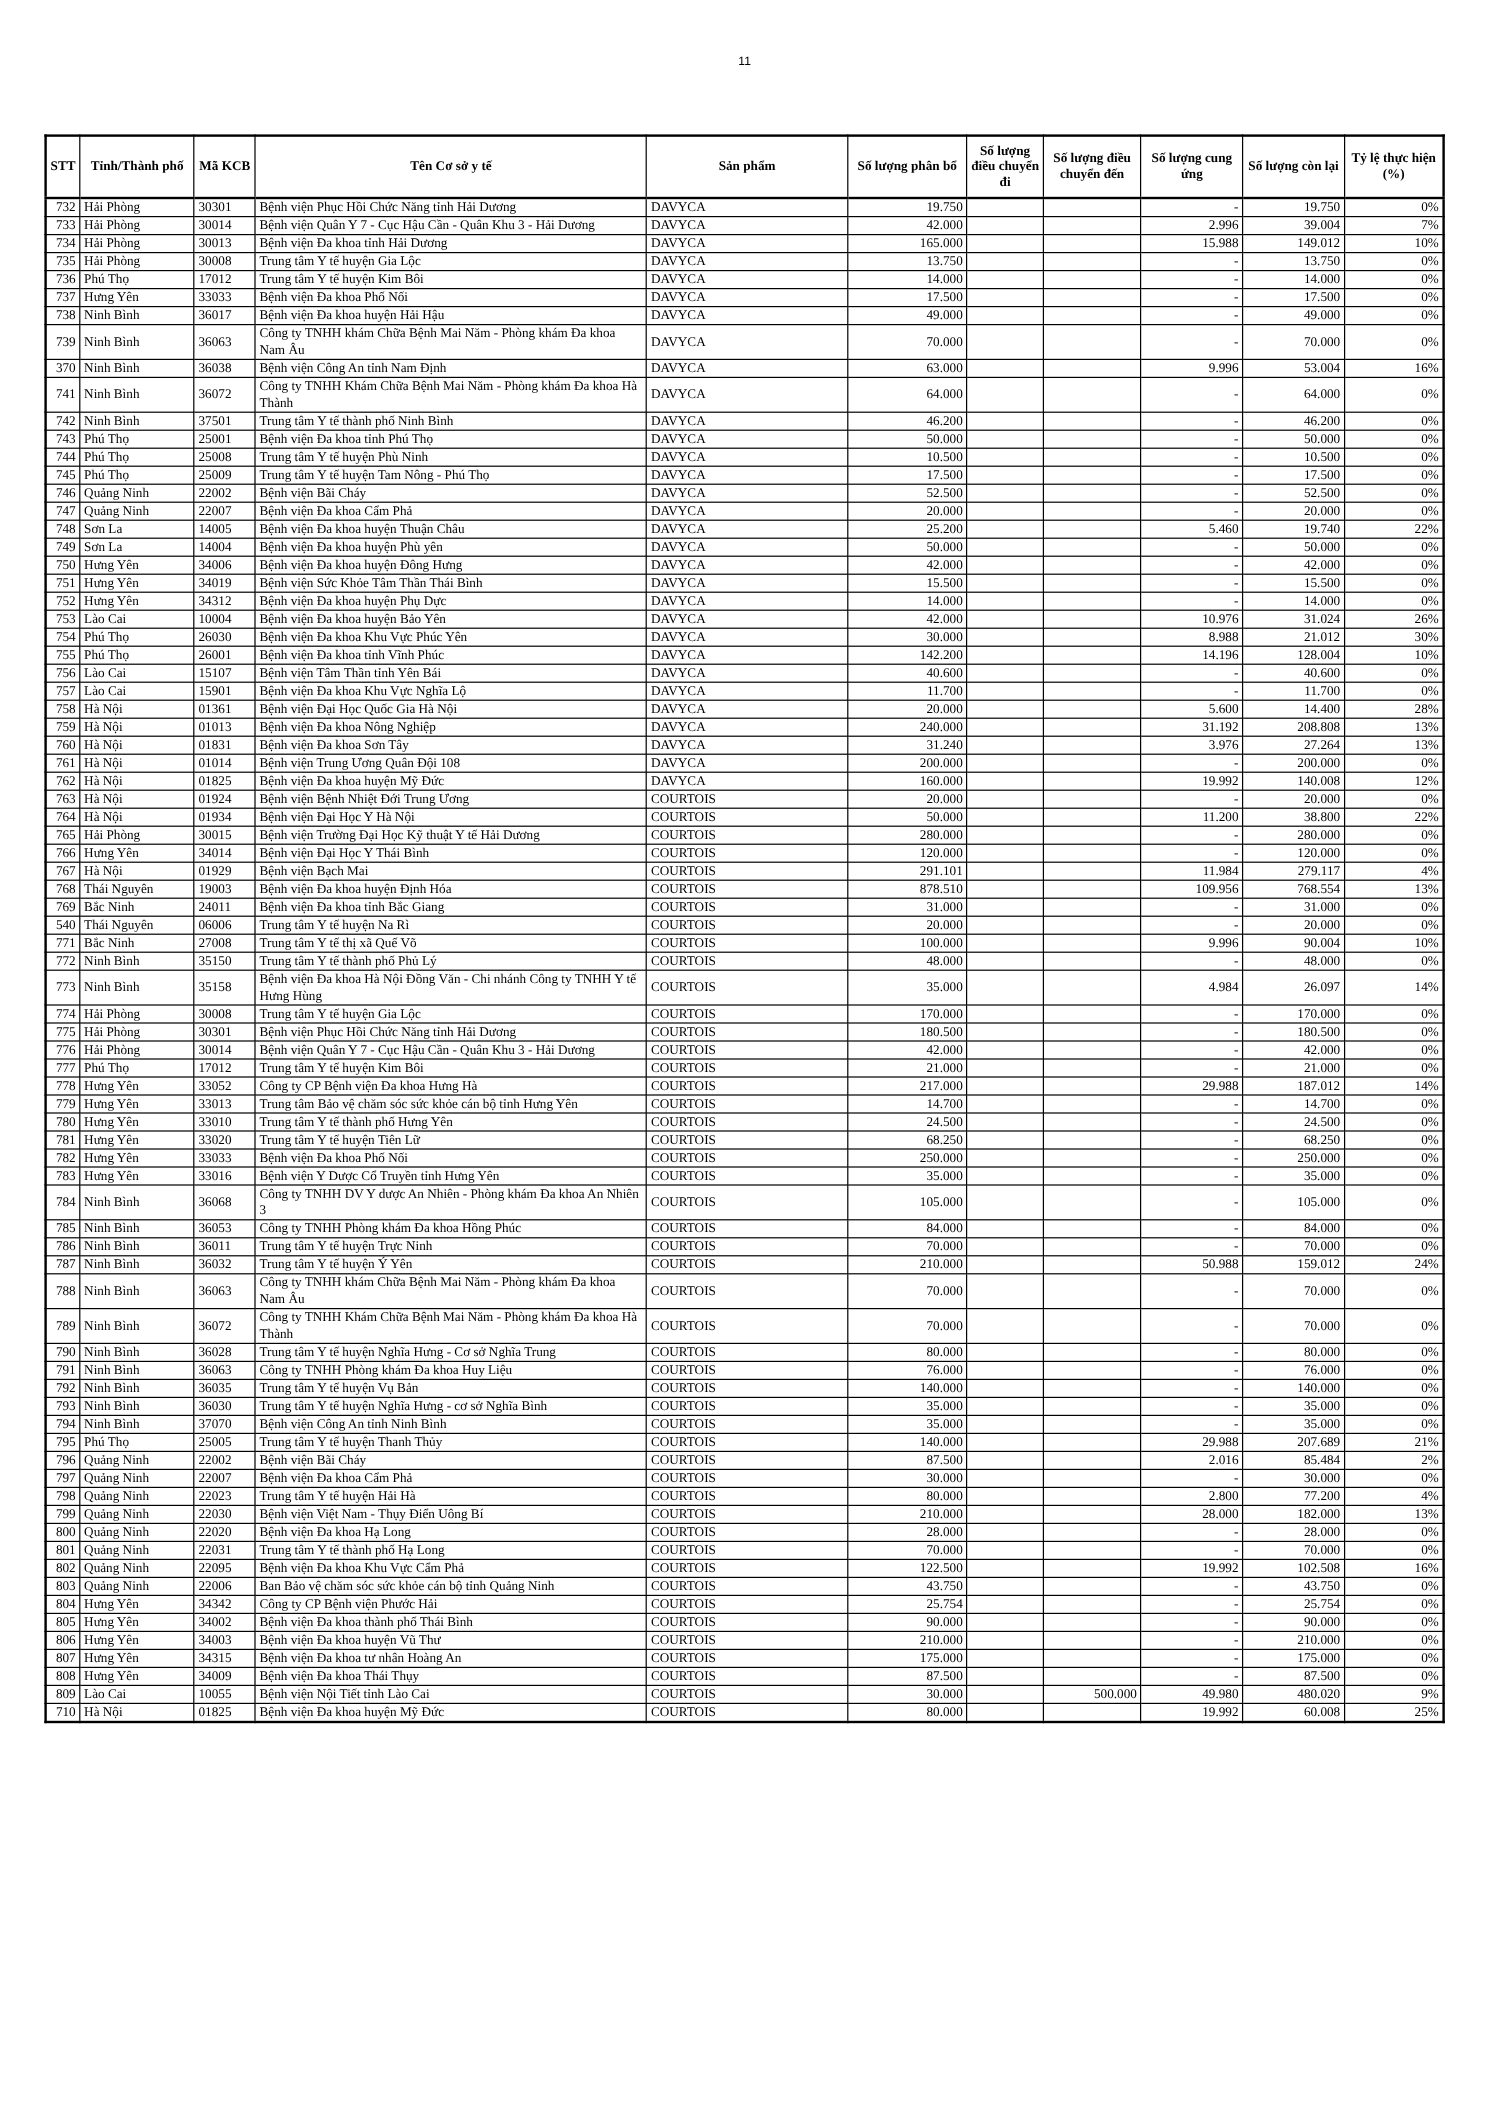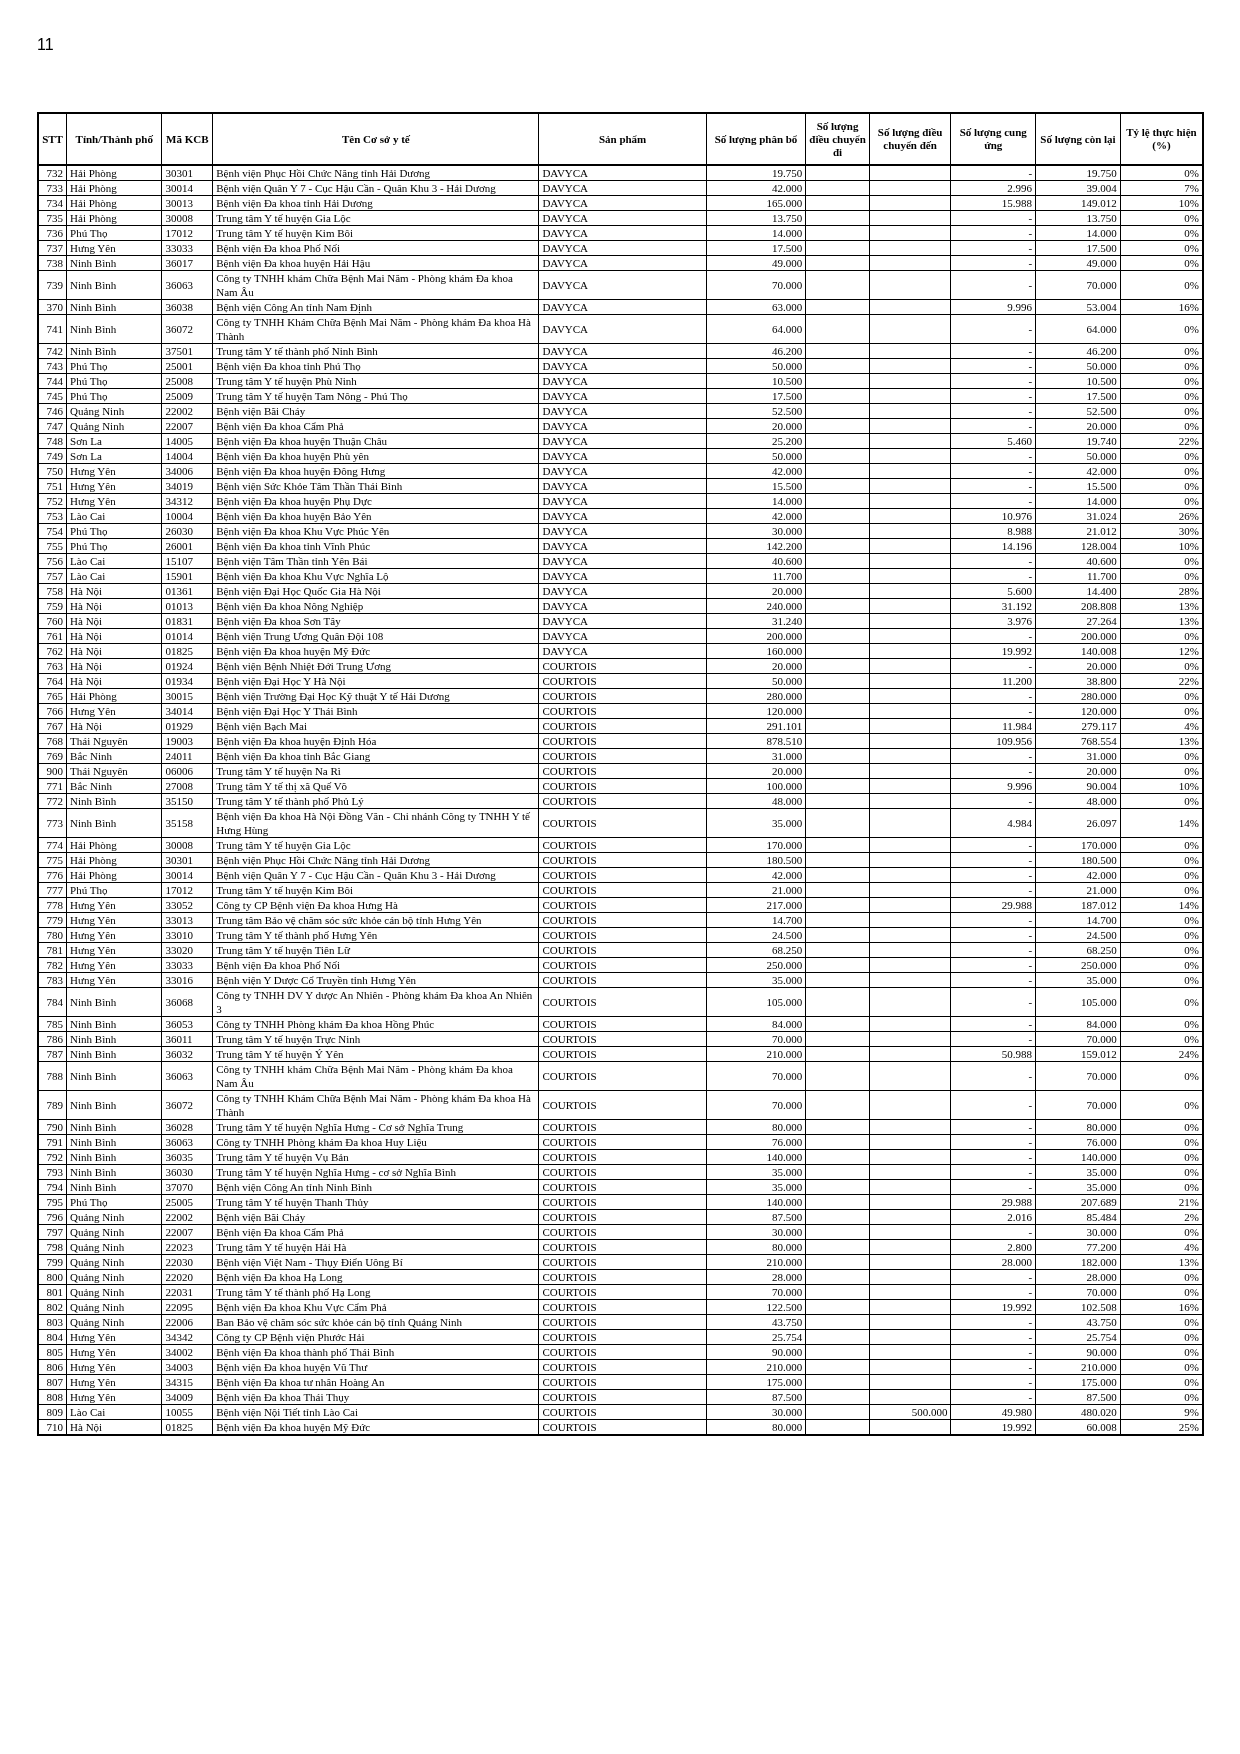--- a/index.html
+++ b/index.html
@@ -7,24 +7,25 @@
     position:relative;
     width:1240px;
     height:1754px;
     background:#ffffff;
     font-family:"Liberation Serif","DejaVu Serif",serif;
     color:#000;
     overflow:hidden;
   }
   .page-number{
     position:absolute;
-    top:36px;
+    top:46px;
     left:37px;
     width:1167px;
-    font-size:16px;
+    text-align:center;
+    font-size:10px;
     font-family:"Liberation Sans","DejaVu Sans",sans-serif;
   }
   table.alloc{
     position:absolute;
     top:112px;
     left:37px;
     width:1167px;
     border-collapse:collapse;
     table-layout:fixed;
     border:2px solid #000;
@@ -591,21 +592,21 @@
           <td class="col-facility al-left">Bệnh viện Đa khoa tỉnh Bắc Giang</td>
           <td class="col-product al-left">COURTOIS</td>
           <td class="col-allocated al-right">31.000</td>
           <td class="col-transfer_out al-right"></td>
           <td class="col-transfer_in al-right"></td>
           <td class="col-supplied al-right dash">-</td>
           <td class="col-remaining al-right">31.000</td>
           <td class="col-rate al-right">0%</td>
         </tr>
         <tr>
-          <td class="col-stt al-right">900</td>
+          <td class="col-stt al-right">540</td>
           <td class="col-province al-left">Thái Nguyên</td>
           <td class="col-code al-left">06006</td>
           <td class="col-facility al-left">Trung tâm Y tế huyện Na Rì</td>
           <td class="col-product al-left">COURTOIS</td>
           <td class="col-allocated al-right">20.000</td>
           <td class="col-transfer_out al-right"></td>
           <td class="col-transfer_in al-right"></td>
           <td class="col-supplied al-right dash">-</td>
           <td class="col-remaining al-right">20.000</td>
           <td class="col-rate al-right">0%</td>

